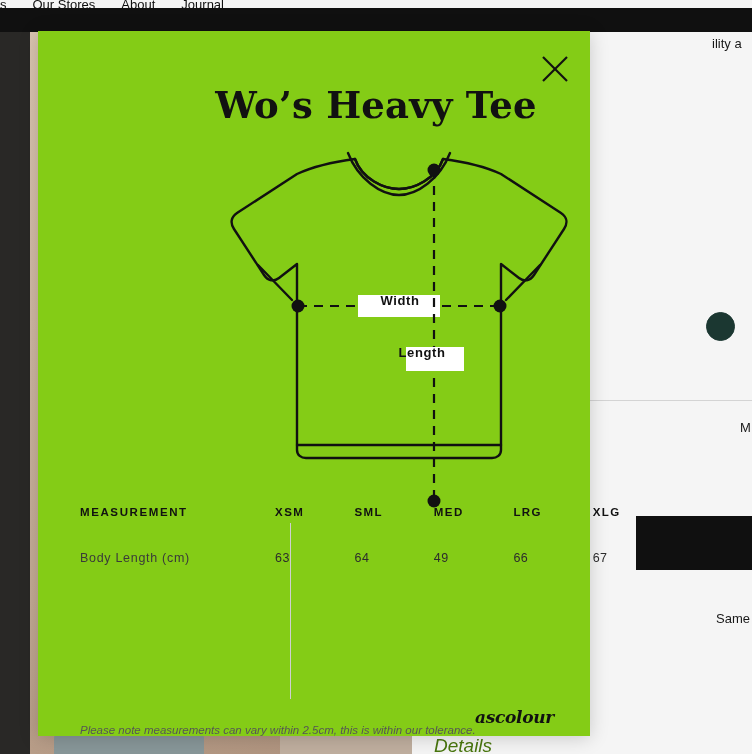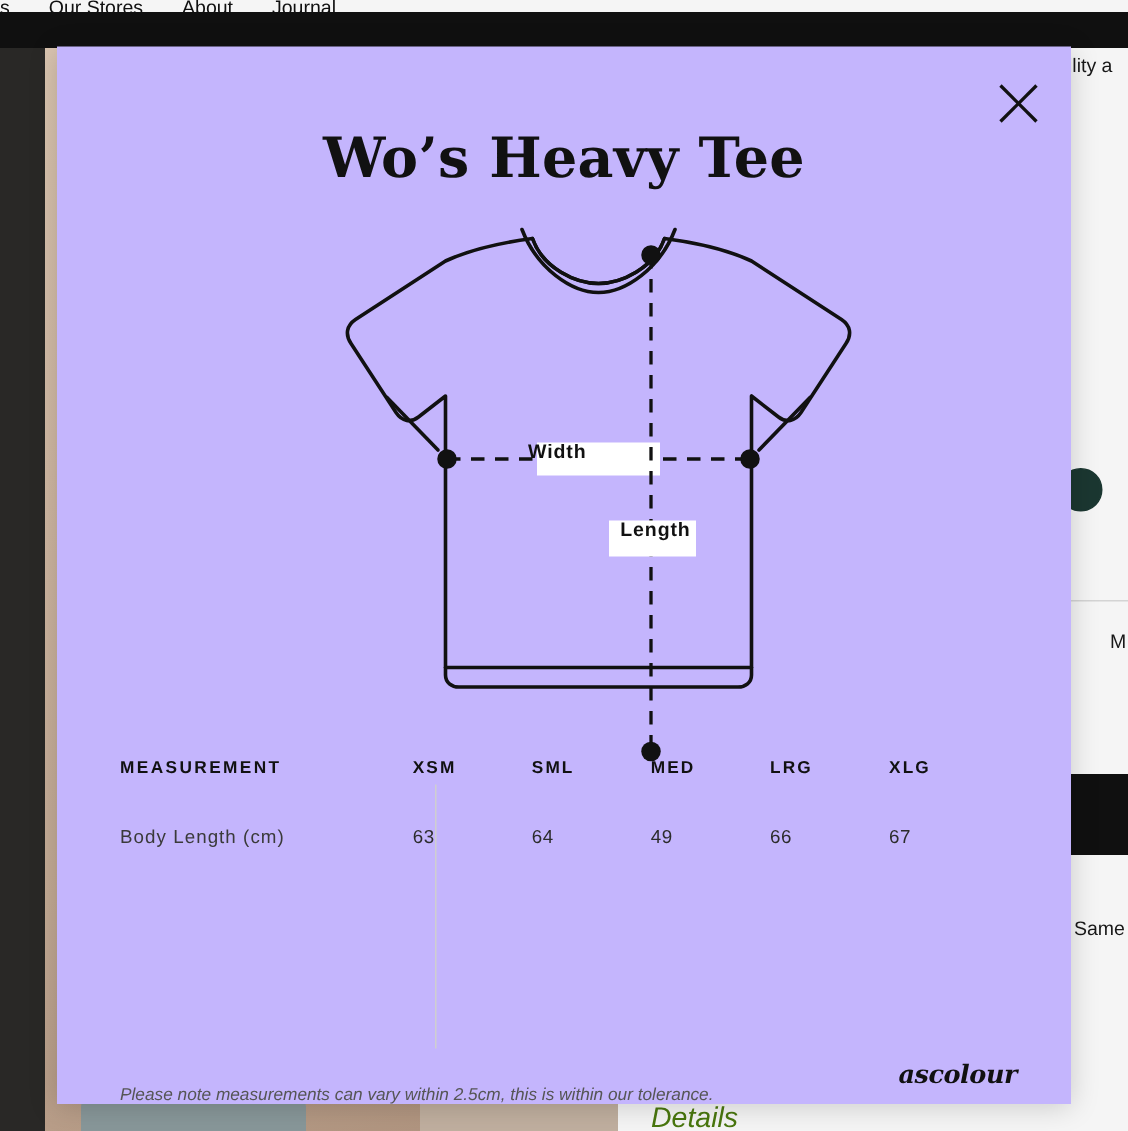--- a/index.html
+++ b/index.html
@@ -128,22 +128,22 @@
 
   
   .modal-overlay {
     position: absolute;
     inset: 0;
     background: rgba(0,0,0,0.04);
   }
   .modal {
     position: absolute;
     left: 38px; top: 31px;
-    width: 676px; height: 705px;
-    background: #c4b5fd;
+    width: 552px; height: 705px;
+    background: #84cc16;
     box-shadow: 0 2px 18px rgba(0,0,0,0.18);
   }
   .modal-close {
     position: absolute;
     right: 18px; top: 21px;
     width: 34px; height: 34px;
     border: none;
     background: transparent;
     cursor: pointer;
     padding: 0;
@@ -316,22 +316,22 @@
         <circle cx="338" cy="189" r="6.5" fill="#111111"></circle>
         <rect x="196" y="178" width="82" height="22" fill="#ffffff"></rect>
 
         <g stroke="#111111" stroke-width="2.2" stroke-dasharray="9 7">
           <line x1="272" y1="53" x2="272" y2="384"></line>
         </g>
         <circle cx="272" cy="53" r="6.5" fill="#111111"></circle>
         <circle cx="272" cy="384" r="6.5" fill="#111111"></circle>
         <rect x="244" y="230" width="58" height="24" fill="#ffffff"></rect>
       </svg>
-      <div style="position:absolute; left:190px; top:176px; width:96px; font-size:13px; font-weight:bold; letter-spacing:0.6px; color:#111;">Width</div>
-      <div style="position:absolute; left:239px; top:228px; width:72px; text-align:center; font-size:13px; font-weight:bold; letter-spacing:0.6px; color:#111;">Length</div>
+      <div style="position:absolute; left:190px; top:176px; width:96px; text-align:center; font-size:13px; font-weight:bold; letter-spacing:0.6px; color:#111;">Width</div>
+      <div style="position:absolute; left:224px; top:228px; width:72px; text-align:center; font-size:13px; font-weight:bold; letter-spacing:0.6px; color:#111;">Length</div>
     </div>
 
     <div class="table-wrap">
       <div class="vline"></div>
       <table class="sz-table">
         <thead>
           <tr>
             <th class="lab">MEASUREMENT</th>
             <th class="val">XSM</th>
             <th class="val">SML</th>

